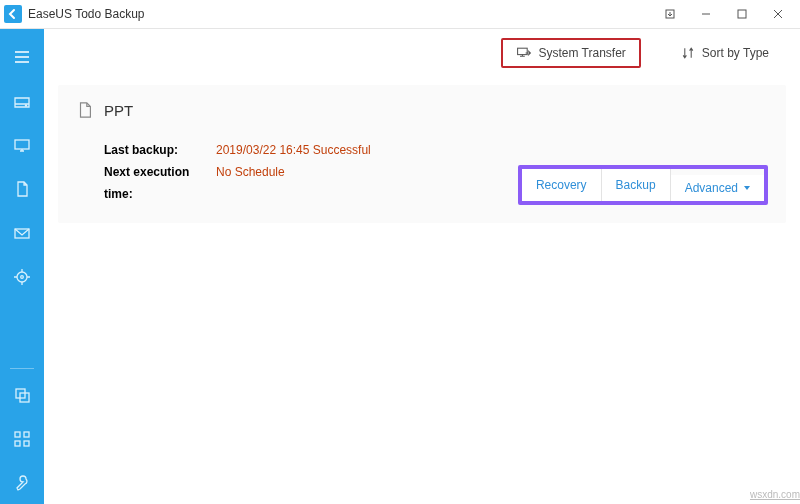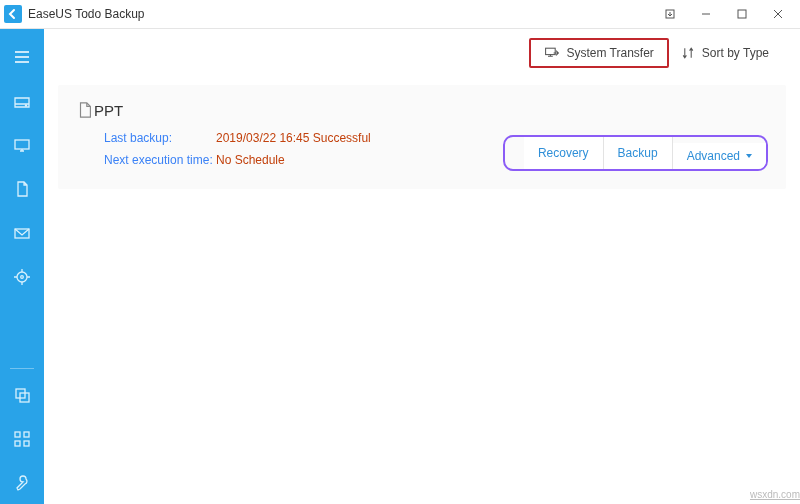--- a/index.html
+++ b/index.html
@@ -34,46 +34,46 @@
   }
   .sidebar .sb-item svg { width: 20px; height: 20px; stroke: #d9f1fd; fill: none; stroke-width: 1.3; }
   .sidebar .hamburger svg { stroke: #fff; }
   .sidebar .spacer { flex: 1; }
   .sidebar .sep { width: 24px; height: 1px; background: rgba(255,255,255,0.35); margin: 4px 0; }
 
   .main { flex: 1; background: #fff; display: flex; flex-direction: column; }
 
   .toolbar {
     height: 48px; display: flex; align-items: center; justify-content: flex-end;
-    padding: 0 14px; 
+    padding: 0 14px; gap: 28px;
   }
   .toolbar .tbtn {
     display: flex; align-items: center; gap: 6px; font-size: 12px; color: #444;
     padding: 6px 10px; cursor: pointer; border: 1px solid transparent; border-radius: 2px;
   }
   .toolbar .tbtn svg { width: 16px; height: 16px; stroke: #555; fill: none; stroke-width: 1.3; }
   .toolbar .tbtn.highlight { border: 2px solid #c1272d; padding: 5px 13px; }
 
   .content { padding: 8px 14px; }
 
   .card {
     background: #fafafa; border-radius: 2px; padding: 16px 18px 18px 18px;
   }
-  .card-head { display: flex; align-items: center; gap: 0; margin-bottom: 8px; }
+  .card-head { display: flex; align-items: center; gap: 10px; margin-bottom: 20px; }
   .card-head svg { width: 18px; height: 18px; stroke: #888; fill: none; stroke-width: 1.3; }
   .card-head .name { font-size: 15px; color: #333; }
 
   .card-body { display: flex; }
   .info { flex: 1; padding-left: 28px; }
   .info-row { display: flex; font-size: 12px; color: #555; line-height: 22px; }
-  .info-row .label { width: 112px; color: #3b82f6; }
+  .info-row .label { width: 112px; color: #000000; font-weight: bold; }
   .info-row .value { color: #c2410c; }
 
   .actions { display: flex; align-items: flex-end; }
-  .action-group { display: flex; border: 2px solid #8b5cf6; border-radius: 10px; overflow: hidden; padding-left: 19px; }
+  .action-group { display: flex; border: 4px solid #8b5cf6; border-radius: 2px; overflow: hidden; }
   .action-group .abtn {
     padding: 6px 14px; font-size: 12px; color: #2f8fd8; cursor: pointer;
     border-right: 1px solid #e3e3e3; display: flex; align-items: center; gap: 4px;
     background: #fff;
   }
   .action-group .abtn:last-child { border-right: none; margin-top: 6px; }
   .action-group .caret {
     width: 0; height: 0; border-left: 3px solid transparent; border-right: 3px solid transparent;
     border-top: 4px solid #2f8fd8; margin-left: 2px;
   }

